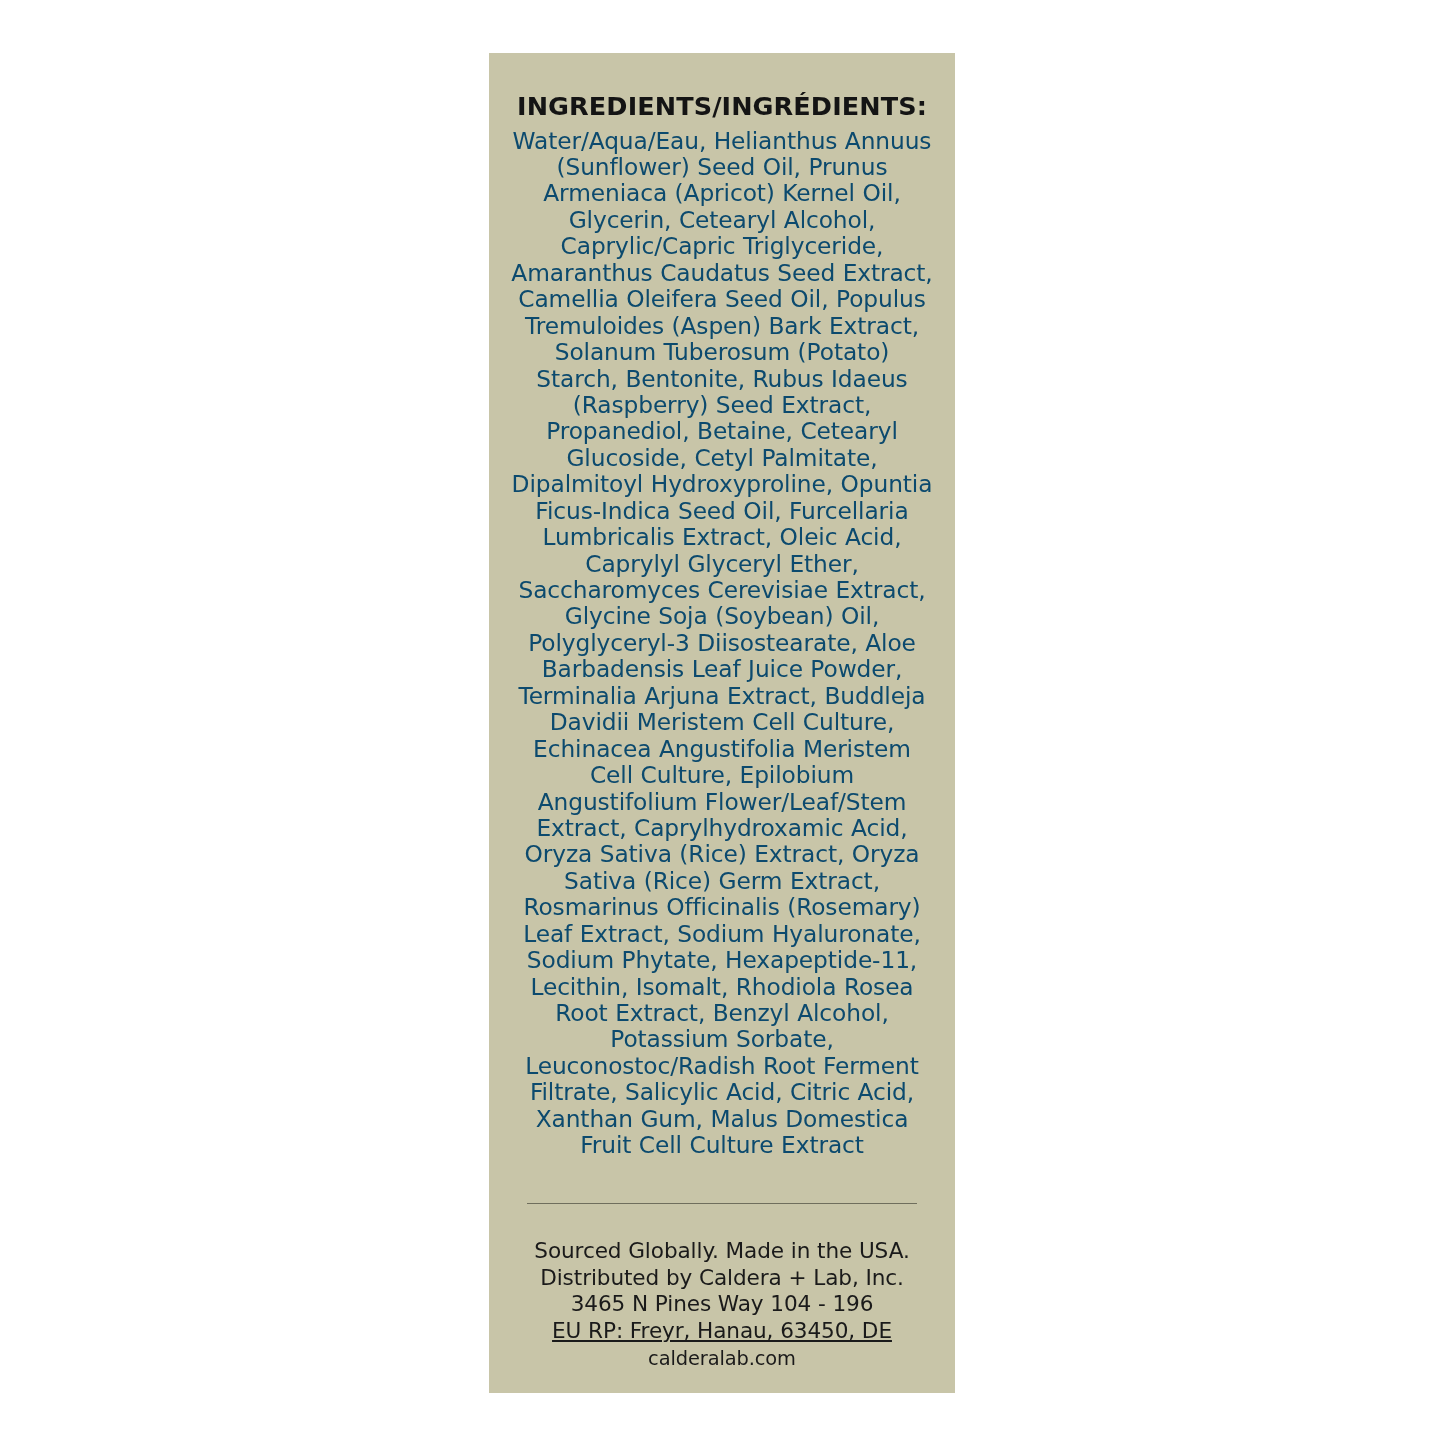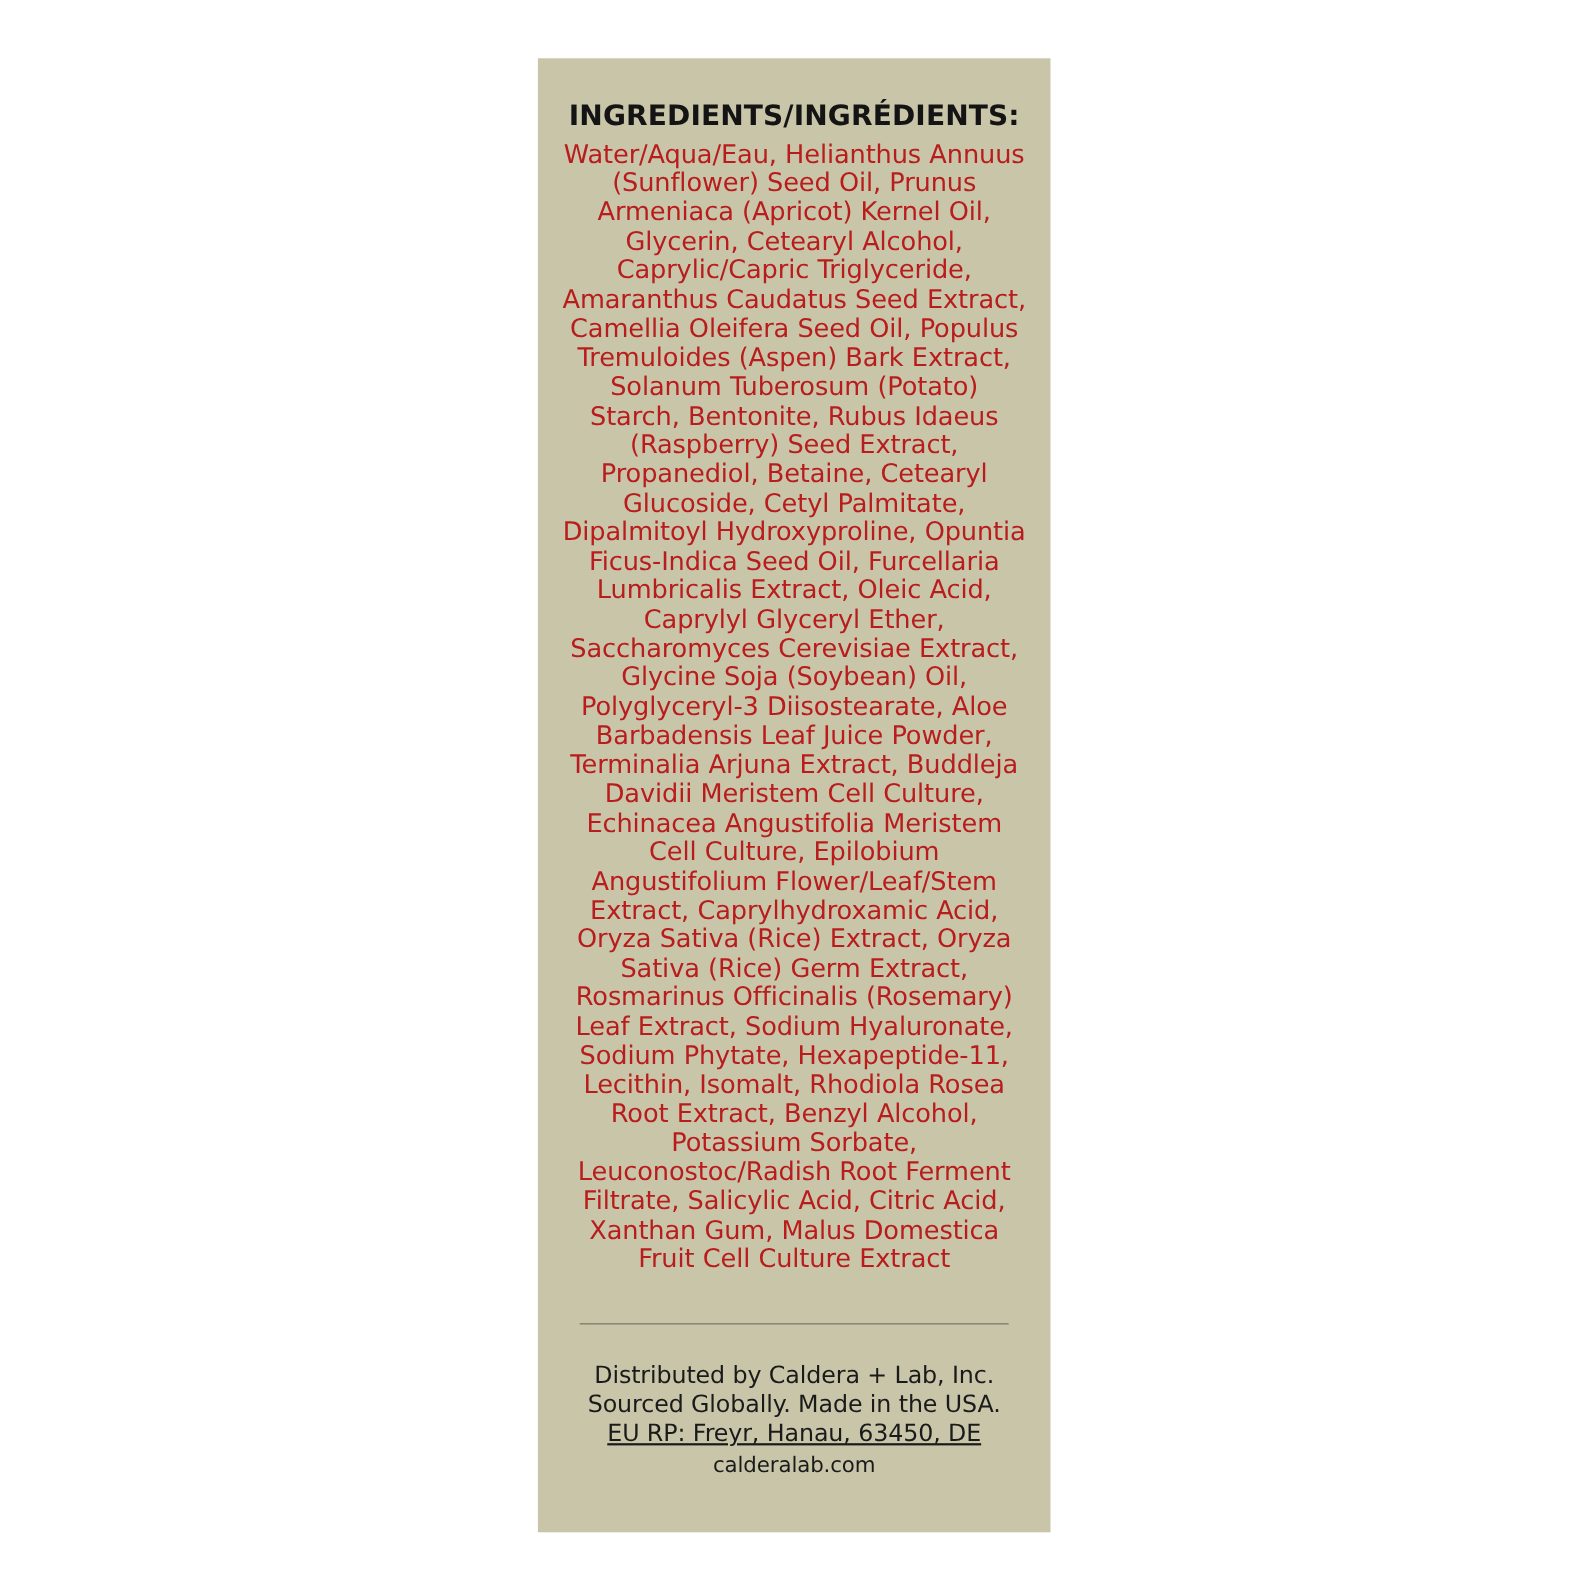--- a/index.html
+++ b/index.html
@@ -34,21 +34,21 @@
     font-size: 25.5px;
     font-weight: bold;
     color: #141414;
     text-align: center;
     letter-spacing: 0.1px;
     line-height: 1.2;
     margin: 0 0 6px 0;
   }
   .ingredients-body {
     font-size: 23.3px;
-    color: #b91c1c;
+    color: #0c4a6e;
     text-align: center;
     line-height: 1.135;
     margin: 0;
     letter-spacing: -0.1px;
     word-spacing: 0.2px;
   }
   .divider {
     width: 390px;
     height: 1px;
     background: #6f6e5d;
@@ -79,20 +79,21 @@
 <div class="page">
   <div class="label-panel">
 
     <h1 class="ingredients-heading">INGREDIENTS/INGRÉDIENTS:</h1>
 
     <p class="ingredients-body">Water/Aqua/Eau, Helianthus Annuus (Sunflower) Seed Oil, Prunus Armeniaca (Apricot) Kernel Oil, Glycerin, Cetearyl Alcohol, Caprylic/Capric Triglyceride, Amaranthus Caudatus Seed Extract, Camellia Oleifera Seed Oil, Populus Tremuloides (Aspen) Bark Extract, Solanum Tuberosum (Potato) Starch, Bentonite, Rubus Idaeus (Raspberry) Seed Extract, Propanediol, Betaine, Cetearyl Glucoside, Cetyl Palmitate, Dipalmitoyl Hydroxyproline, Opuntia Ficus-Indica Seed Oil, Furcellaria Lumbricalis Extract, Oleic Acid, Caprylyl Glyceryl Ether, Saccharomyces Cerevisiae Extract, Glycine Soja (Soybean) Oil, Polyglyceryl-3 Diisostearate, Aloe Barbadensis Leaf Juice Powder, Terminalia Arjuna Extract, Buddleja Davidii Meristem Cell Culture, Echinacea Angustifolia Meristem Cell Culture, Epilobium Angustifolium Flower/Leaf/Stem Extract, Caprylhydroxamic Acid, Oryza Sativa (Rice) Extract, Oryza Sativa (Rice) Germ Extract, Rosmarinus Officinalis (Rosemary) Leaf Extract, Sodium Hyaluronate, Sodium Phytate, Hexapeptide-11, Lecithin, Isomalt, Rhodiola Rosea Root Extract, Benzyl Alcohol, Potassium Sorbate, Leuconostoc/Radish Root Ferment Filtrate, Salicylic Acid, Citric Acid, Xanthan Gum, Malus Domestica Fruit Cell Culture Extract</p>
 
     <div class="divider"></div>
 
     <div class="footer-block">
+      <div class="footer-line">Sourced Globally. Made in the USA.</div>
       <div class="footer-line">Distributed by Caldera + Lab, Inc.</div>
-      <div class="footer-line">Sourced Globally. Made in the USA.</div>
+      <div class="footer-line">3465 N Pines Way 104 - 196</div>
       <div class="footer-line underlined">EU RP: Freyr, Hanau, 63450, DE</div>
       <div class="footer-line web">calderalab.com</div>
     </div>
 
   </div>
 </div>
 
 </body></html>

